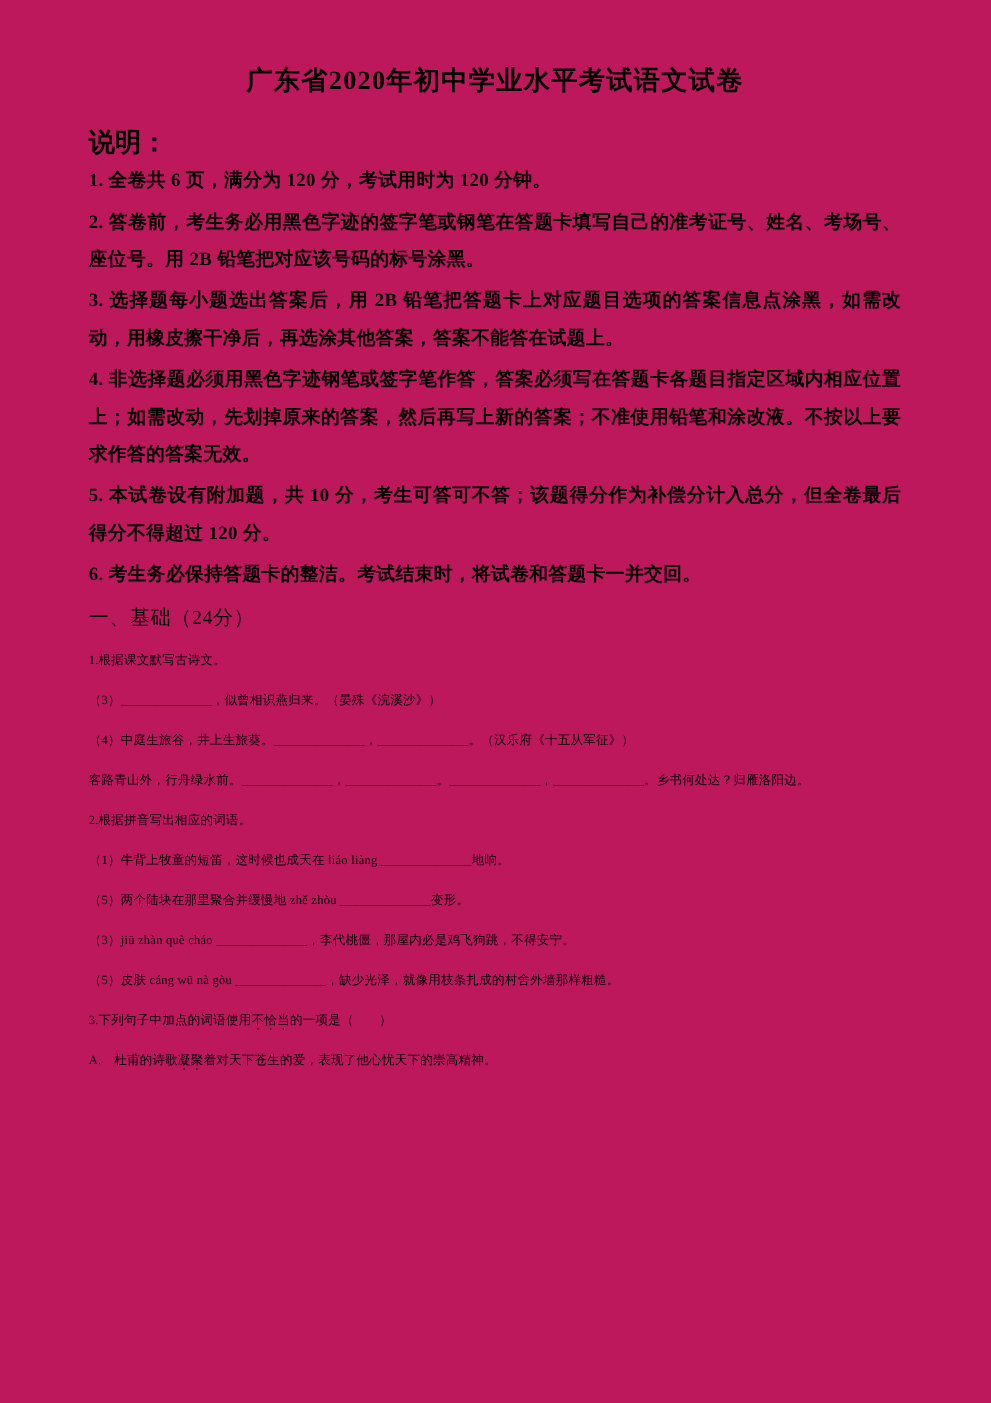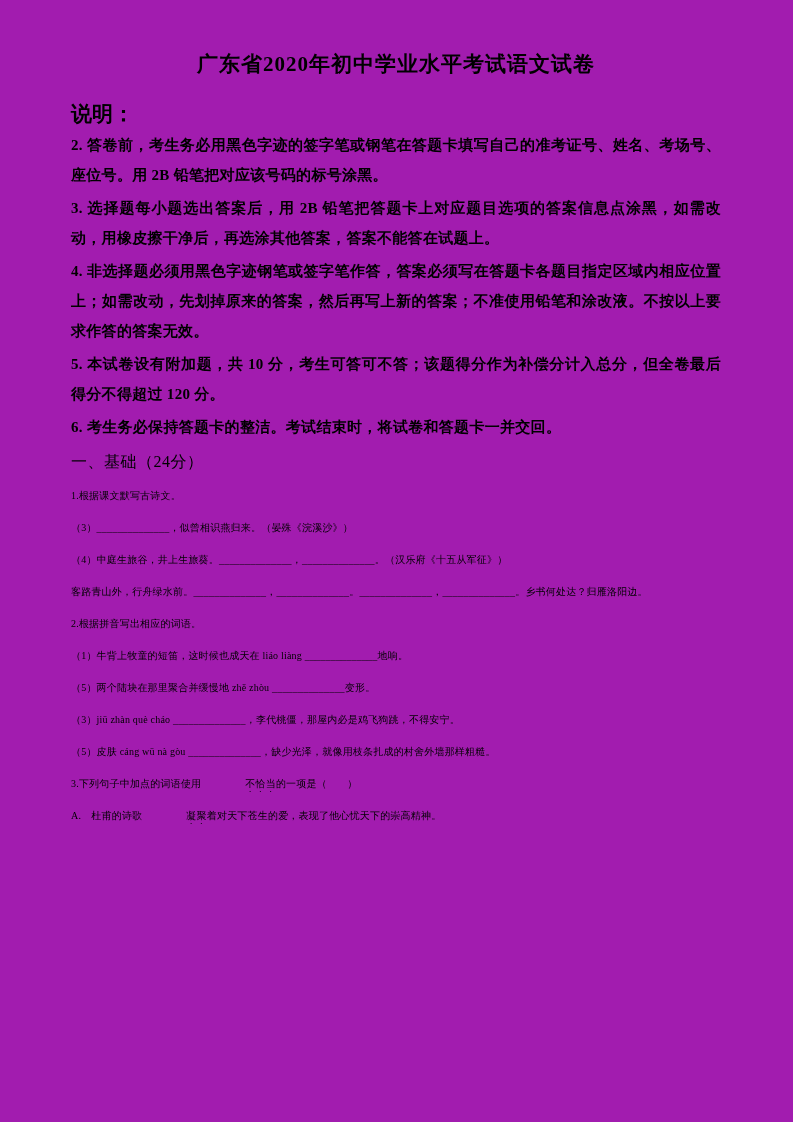--- a/index.html
+++ b/index.html
@@ -7,21 +7,21 @@
     width: 793px;
     background: #ffffff;
     color: #000000;
     font-family: "Liberation Serif", "DejaVu Serif", serif;
   }
   .page {
     width: 793px;
     height: 1122px;
     overflow: hidden;
     padding: 50px 72px 0 71px;
-    background: #a21caf;
+    background: #be185d;
   }
   .title {
     text-align: center;
     font-size: 21px;
     font-weight: bold;
     letter-spacing: 1px;
     margin-bottom: 22px;
   }
   .notice-label {
     font-size: 21px;
@@ -50,32 +50,32 @@
     line-height: 31px;
     text-align: justify;
     margin-bottom: 1px;
     letter-spacing: 0.2px;
   }
   .emph {
     -webkit-text-emphasis: filled dot;
     -webkit-text-emphasis-position: under right;
     text-emphasis: filled dot;
     text-emphasis-position: under right;
-    padding-left: 44px;
   }
 </style>
 </head>
 <body>
 
 <div class="page">
 
   <h1 class="title">广东省2020年初中学业水平考试语文试卷</h1>
 
   <p class="notice-label">说明：</p>
 
+  <p class="inst">1. 全卷共 6 页，满分为 120 分，考试用时为 120 分钟。</p>
   <p class="inst">2. 答卷前，考生务必用黑色字迹的签字笔或钢笔在答题卡填写自己的准考证号、姓名、考场号、座位号。用 2B 铅笔把对应该号码的标号涂黑。</p>
   <p class="inst">3. 选择题每小题选出答案后，用 2B 铅笔把答题卡上对应题目选项的答案信息点涂黑，如需改动，用橡皮擦干净后，再选涂其他答案，答案不能答在试题上。</p>
   <p class="inst">4. 非选择题必须用黑色字迹钢笔或签字笔作答，答案必须写在答题卡各题目指定区域内相应位置上；如需改动，先划掉原来的答案，然后再写上新的答案；不准使用铅笔和涂改液。不按以上要求作答的答案无效。</p>
   <p class="inst">5. 本试卷设有附加题，共 10 分，考生可答可不答；该题得分作为补偿分计入总分，但全卷最后得分不得超过 120 分。</p>
   <p class="inst">6. 考生务必保持答题卡的整洁。考试结束时，将试卷和答题卡一并交回。</p>
 
   <p class="section-heading">一、基础（24分）</p>
 
   <p class="body-p">1.根据课文默写古诗文。</p>
   <p class="body-p">（3）______________，似曾相识燕归来。（晏殊《浣溪沙》）</p>

